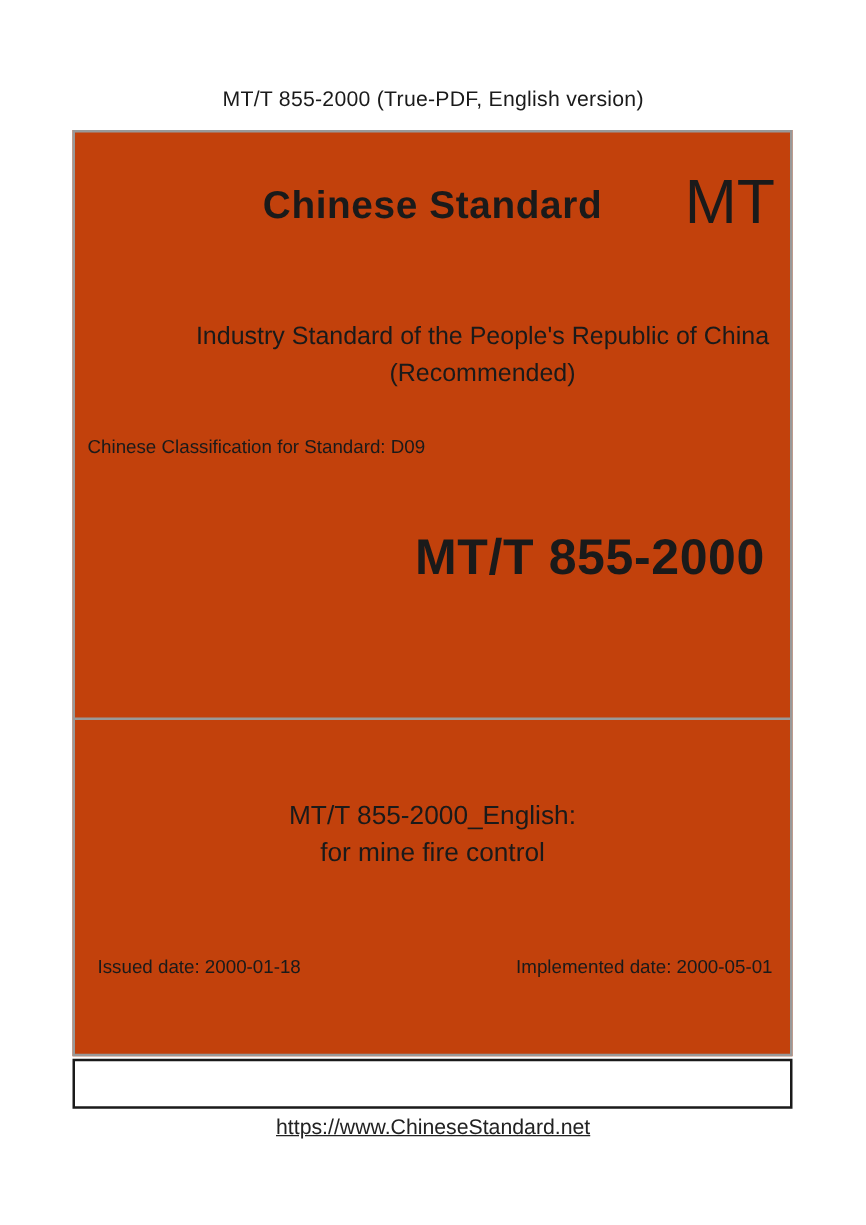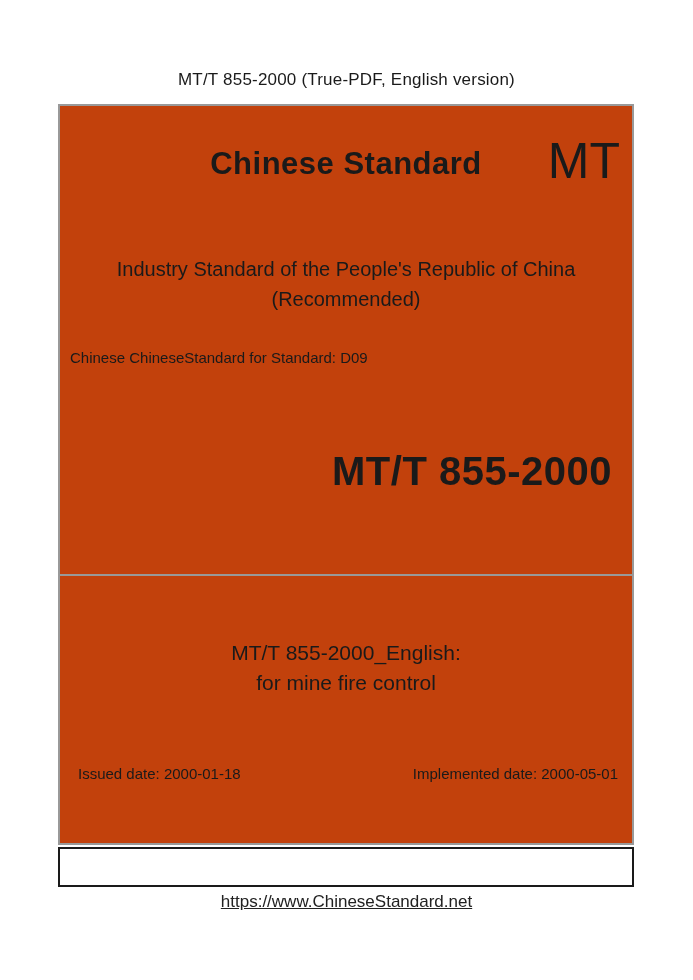--- a/index.html
+++ b/index.html
@@ -67,37 +67,37 @@
   }
 
   .standard-type {
     position: absolute;
     top: 148px;
     left: 0;
     width: 100%;
     text-align: center;
     font-size: 20px;
     line-height: 30px;
+    padding-left: 40px;
   }
 
   .classification {
     position: absolute;
     top: 243px;
     left: 10px;
     font-size: 15px;
   }
 
   .standard-number {
     position: absolute;
     top: 318px;
     right: 20px;
     font-size: 40px;
     font-weight: bold;
     letter-spacing: 0.5px;
-    margin-top: 25px;
   }
 
   .section-bottom {
     position: relative;
     height: 219px;
   }
 
   .doc-title {
     position: absolute;
     top: 62px;
@@ -157,21 +157,21 @@
 
     <div class="brand-title">Chinese Standard</div>
 
     <div class="logo-mt">MT</div>
 
     <div class="standard-type">
       <div>Industry Standard of the People's Republic of China</div>
       <div>(Recommended)</div>
     </div>
 
-    <div class="classification">Chinese ChineseStandard for Standard: D09</div>
+    <div class="classification">Chinese Classification for Standard: D09</div>
 
     <div class="standard-number">MT/T 855-2000</div>
 
   </div>
 
   <div class="section-bottom">
 
     <div class="doc-title">
       <div>MT/T 855-2000_English:</div>
       <div>for mine fire control</div>

